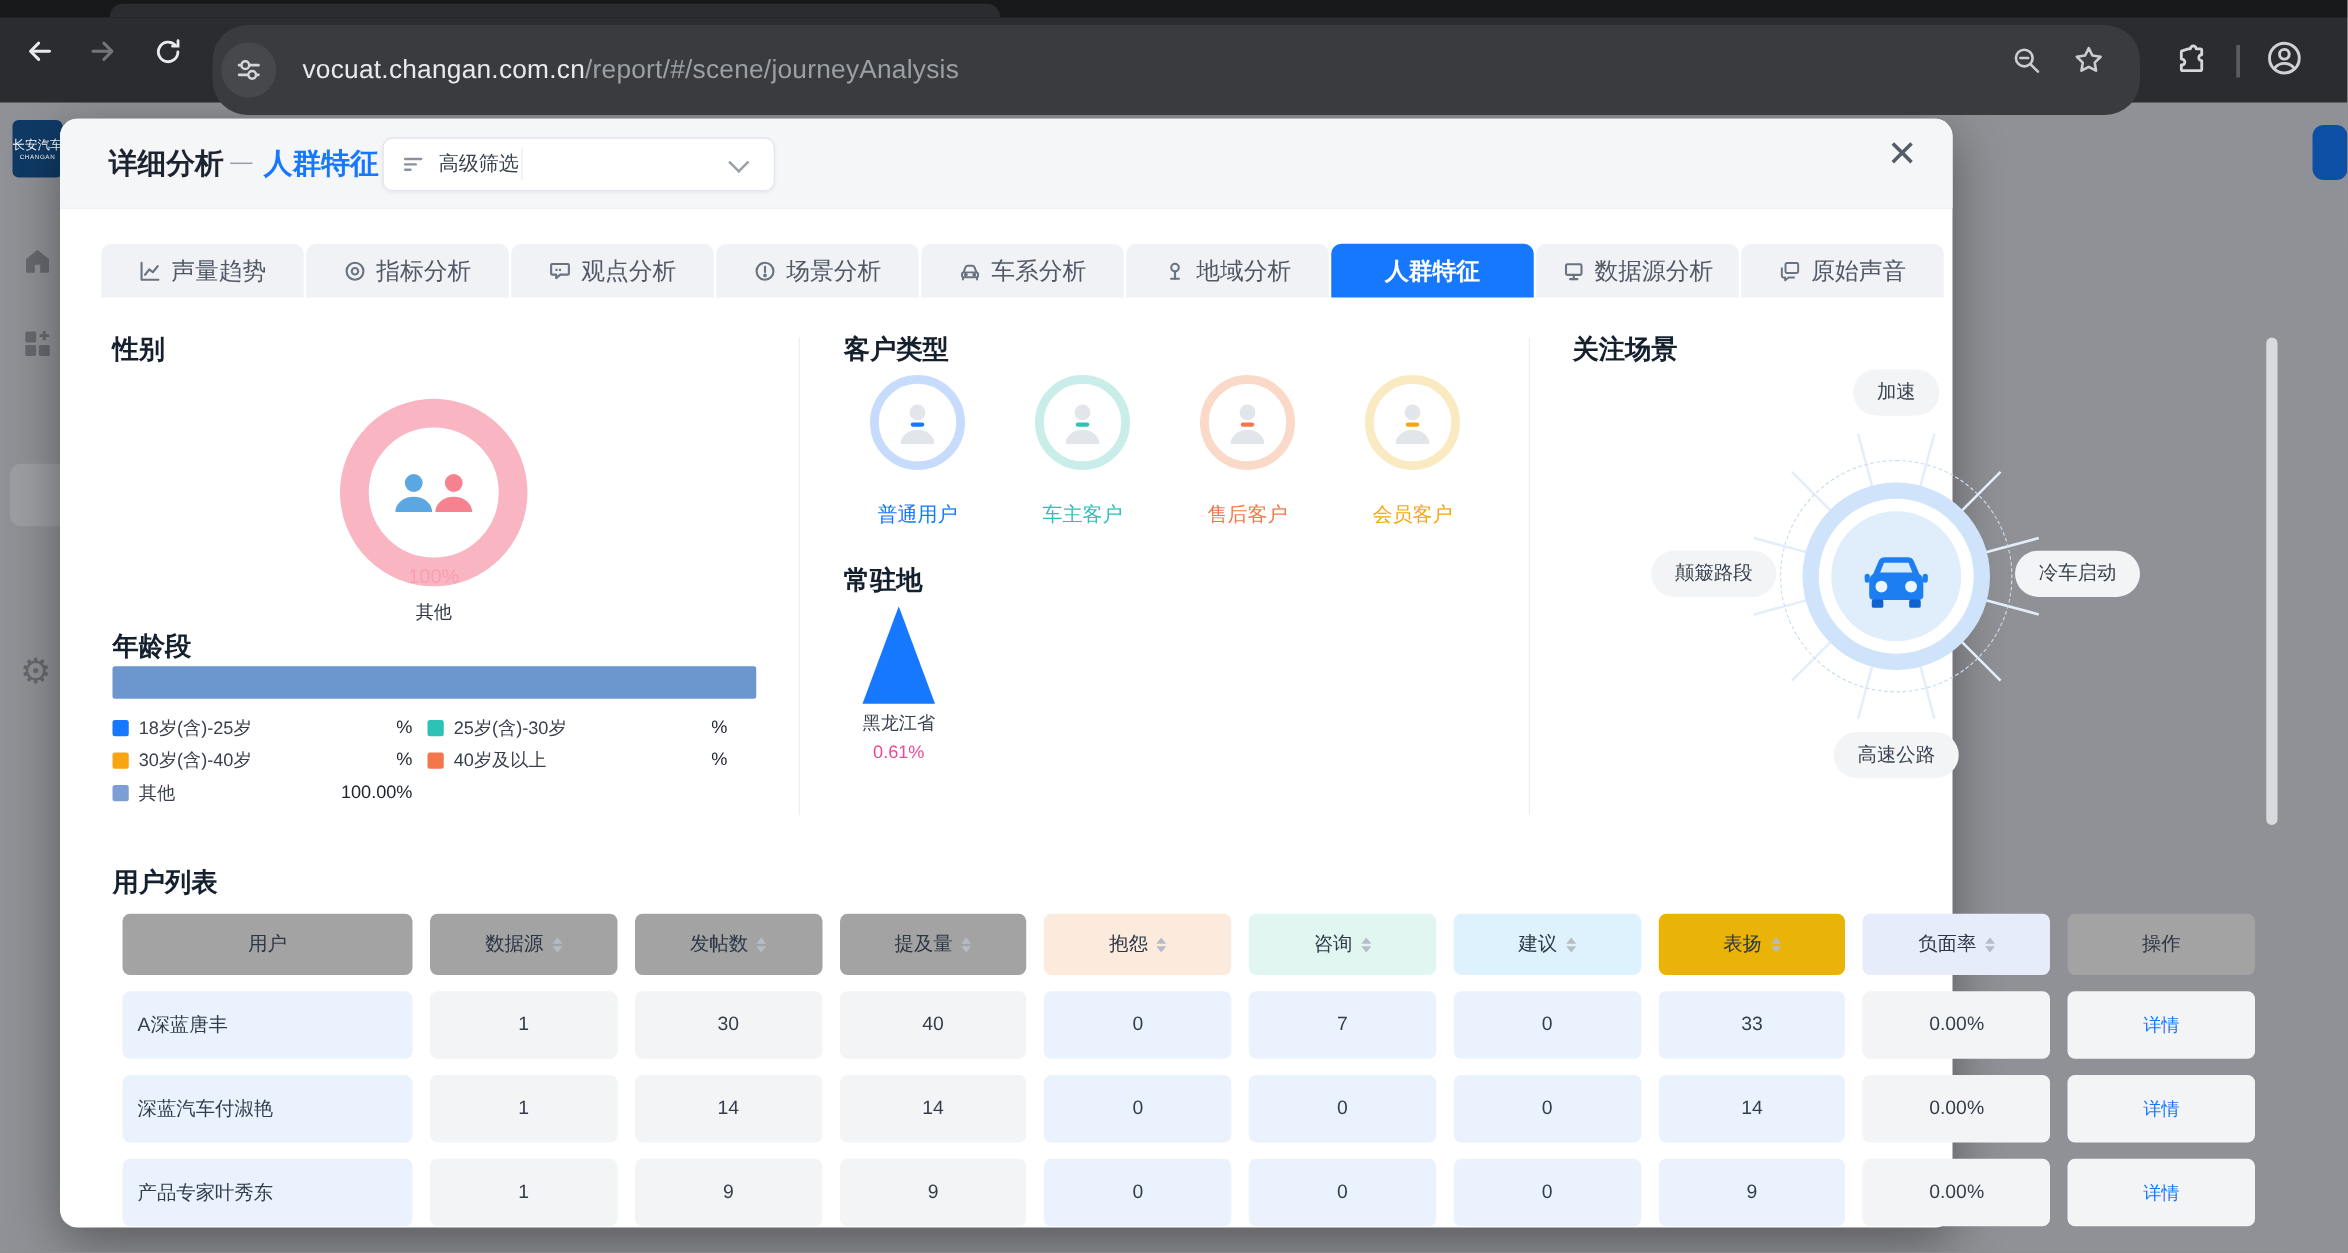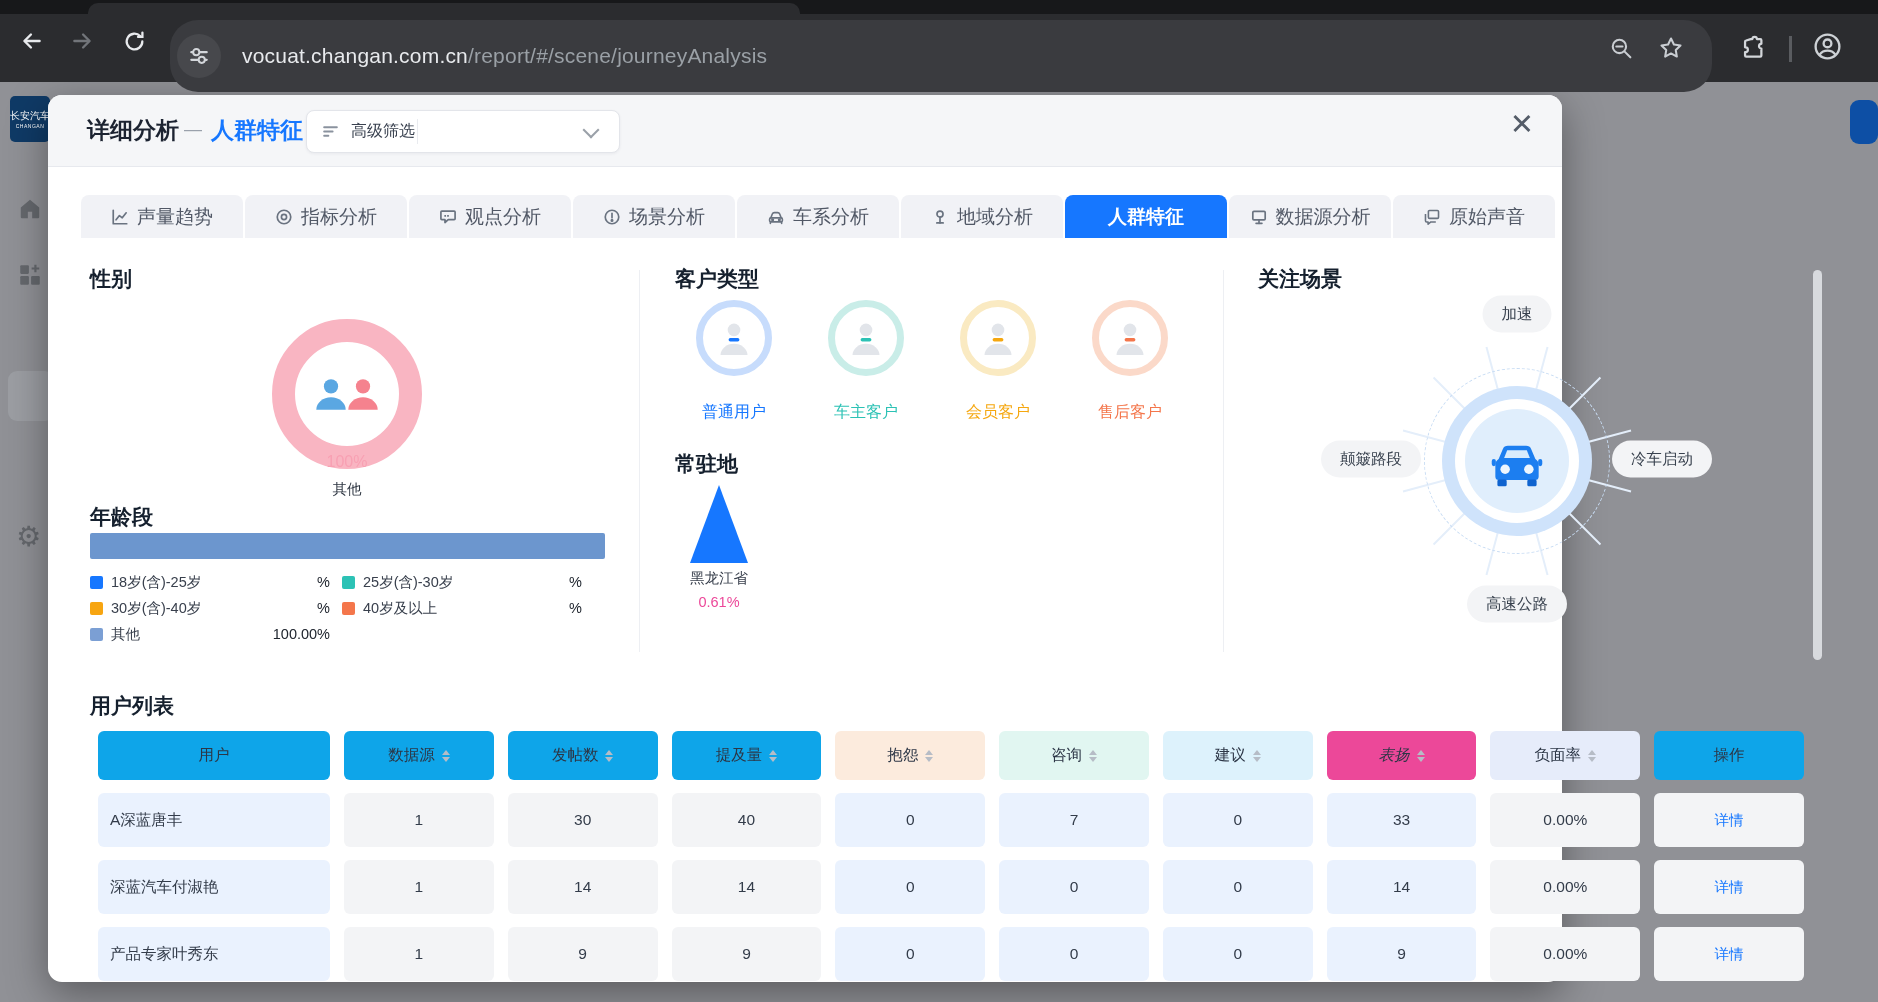--- a/index.html
+++ b/index.html
@@ -97,22 +97,22 @@
            display:flex;align-items:center;justify-content:center;}
   .spill{position:absolute;height:37px;border-radius:19px;background:#f3f4f6;color:#39424f;font-size:15.5px;
          display:flex;align-items:center;padding:0 19px;transform:translate(-50%,-50%);white-space:nowrap;}
 
   
   .utable{position:absolute;left:50px;top:636px;width:1706px;display:grid;
           grid-template-columns:232px repeat(9,1fr);column-gap:14px;row-gap:13px;}
   .th{height:49px;border-radius:6px;display:flex;align-items:center;justify-content:center;font-size:15.5px;color:#2c3646;}
   .td{height:54px;border-radius:6px;display:flex;align-items:center;justify-content:center;font-size:15.5px;color:#333c4a;}
   .td.user{justify-content:flex-start;padding-left:12px;box-sizing:border-box;}
-  .c-blue{background:#0ea5e9;}.c-peach{background:#fcebdd;}.c-mint{background:#e1f6f1;}
-  .c-cyan{background:#ddf2fc;}.c-green{background:#ec4899;font-style:italic;}.c-lav{background:#e6ecfa;}
+  .c-blue{background:#a3a3a3;}.c-peach{background:#fcebdd;}.c-mint{background:#e1f6f1;}
+  .c-cyan{background:#ddf2fc;}.c-green{background:#eab308;}.c-lav{background:#e6ecfa;}
   .b-blue{background:#eaf2fe;}.b-gray{background:#f3f4f6;}
   .detail{color:#1677ff;font-size:14.5px;cursor:pointer;}
   .sort{display:inline-flex;flex-direction:column;margin-left:7px;gap:2px;}
   .sort i{width:0;height:0;border-left:4px solid transparent;border-right:4px solid transparent;}
   .sort .up{border-bottom:5px solid #b6bcc6;}
   .sort .dn{border-top:5px solid #b6bcc6;}
 </style>
 </head>
 <body>
 
@@ -355,38 +355,38 @@
         <div class="cbadge r1">
           <svg width="36" height="36" viewBox="0 0 16 16">
               <circle cx="8" cy="4.4" r="2.8" fill="#e2e5ea"></circle>
               <rect x="5.6" y="8" width="4.8" height="1.5" rx="0.75" fill="#2cc2b5"></rect>
               <path d="M2 15.6a6 5 0 0 1 12 0z" fill="#e2e5ea"></path>
             </svg>
         </div>
         <div class="clabel t1">车主客户</div>
       </div>
       <div class="citem">
+        <div class="cbadge r3">
+          <svg width="36" height="36" viewBox="0 0 16 16">
+              <circle cx="8" cy="4.4" r="2.8" fill="#e2e5ea"></circle>
+              <rect x="5.6" y="8" width="4.8" height="1.5" rx="0.75" fill="#f4764b"></rect>
+              <path d="M2 15.6a6 5 0 0 1 12 0z" fill="#e2e5ea"></path>
+            </svg>
+        </div>
+        <div class="clabel t3">售后客户</div>
+      </div>
+      <div class="citem">
         <div class="cbadge r2">
           <svg width="36" height="36" viewBox="0 0 16 16">
               <circle cx="8" cy="4.4" r="2.8" fill="#e2e5ea"></circle>
               <rect x="5.6" y="8" width="4.8" height="1.5" rx="0.75" fill="#f5a70f"></rect>
               <path d="M2 15.6a6 5 0 0 1 12 0z" fill="#e2e5ea"></path>
             </svg>
         </div>
         <div class="clabel t2">会员客户</div>
-      </div>
-      <div class="citem">
-        <div class="cbadge r3">
-          <svg width="36" height="36" viewBox="0 0 16 16">
-              <circle cx="8" cy="4.4" r="2.8" fill="#e2e5ea"></circle>
-              <rect x="5.6" y="8" width="4.8" height="1.5" rx="0.75" fill="#f4764b"></rect>
-              <path d="M2 15.6a6 5 0 0 1 12 0z" fill="#e2e5ea"></path>
-            </svg>
-        </div>
-        <div class="clabel t3">售后客户</div>
       </div>
     </div>
 
     <div class="sec-title" style="left:627px;top:355px;">常驻地</div>
     <div class="tri"></div>
     <div class="res-name">黑龙江省</div>
     <div class="res-val">0.61%</div>
 
     <div class="sec-title" style="left:1210px;top:170px;">关注场景</div>
     <div class="scene-c">

